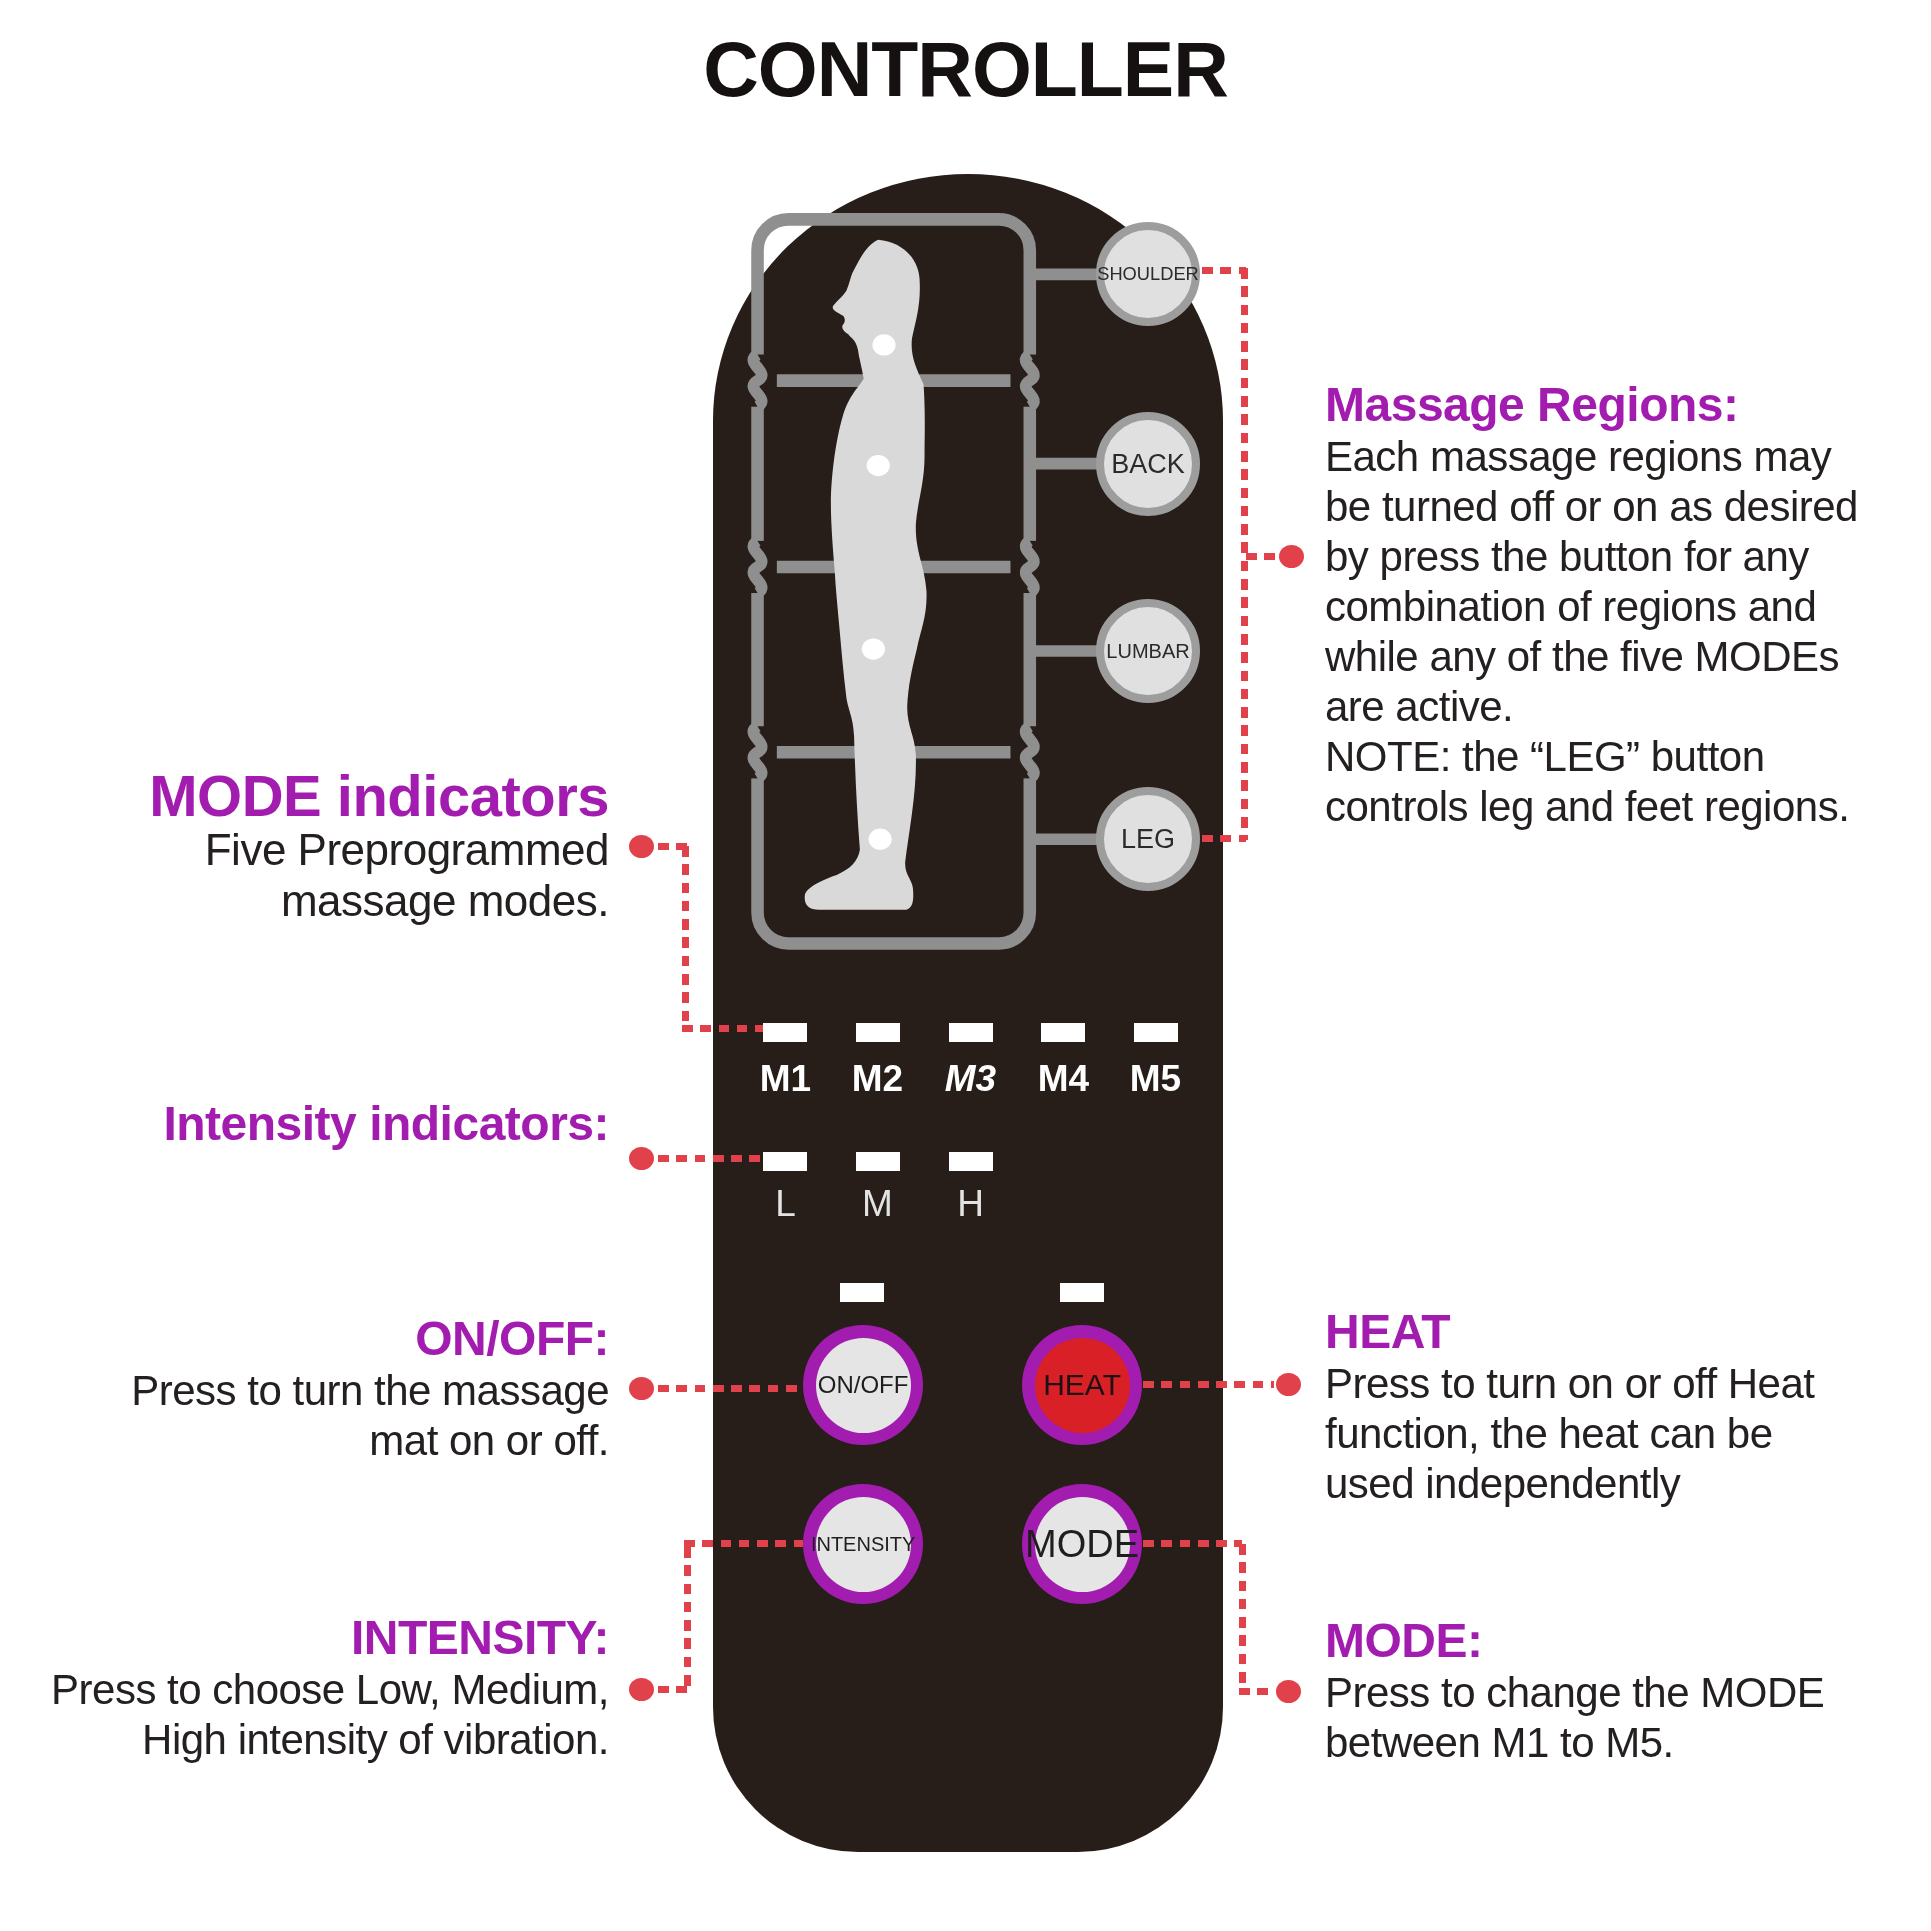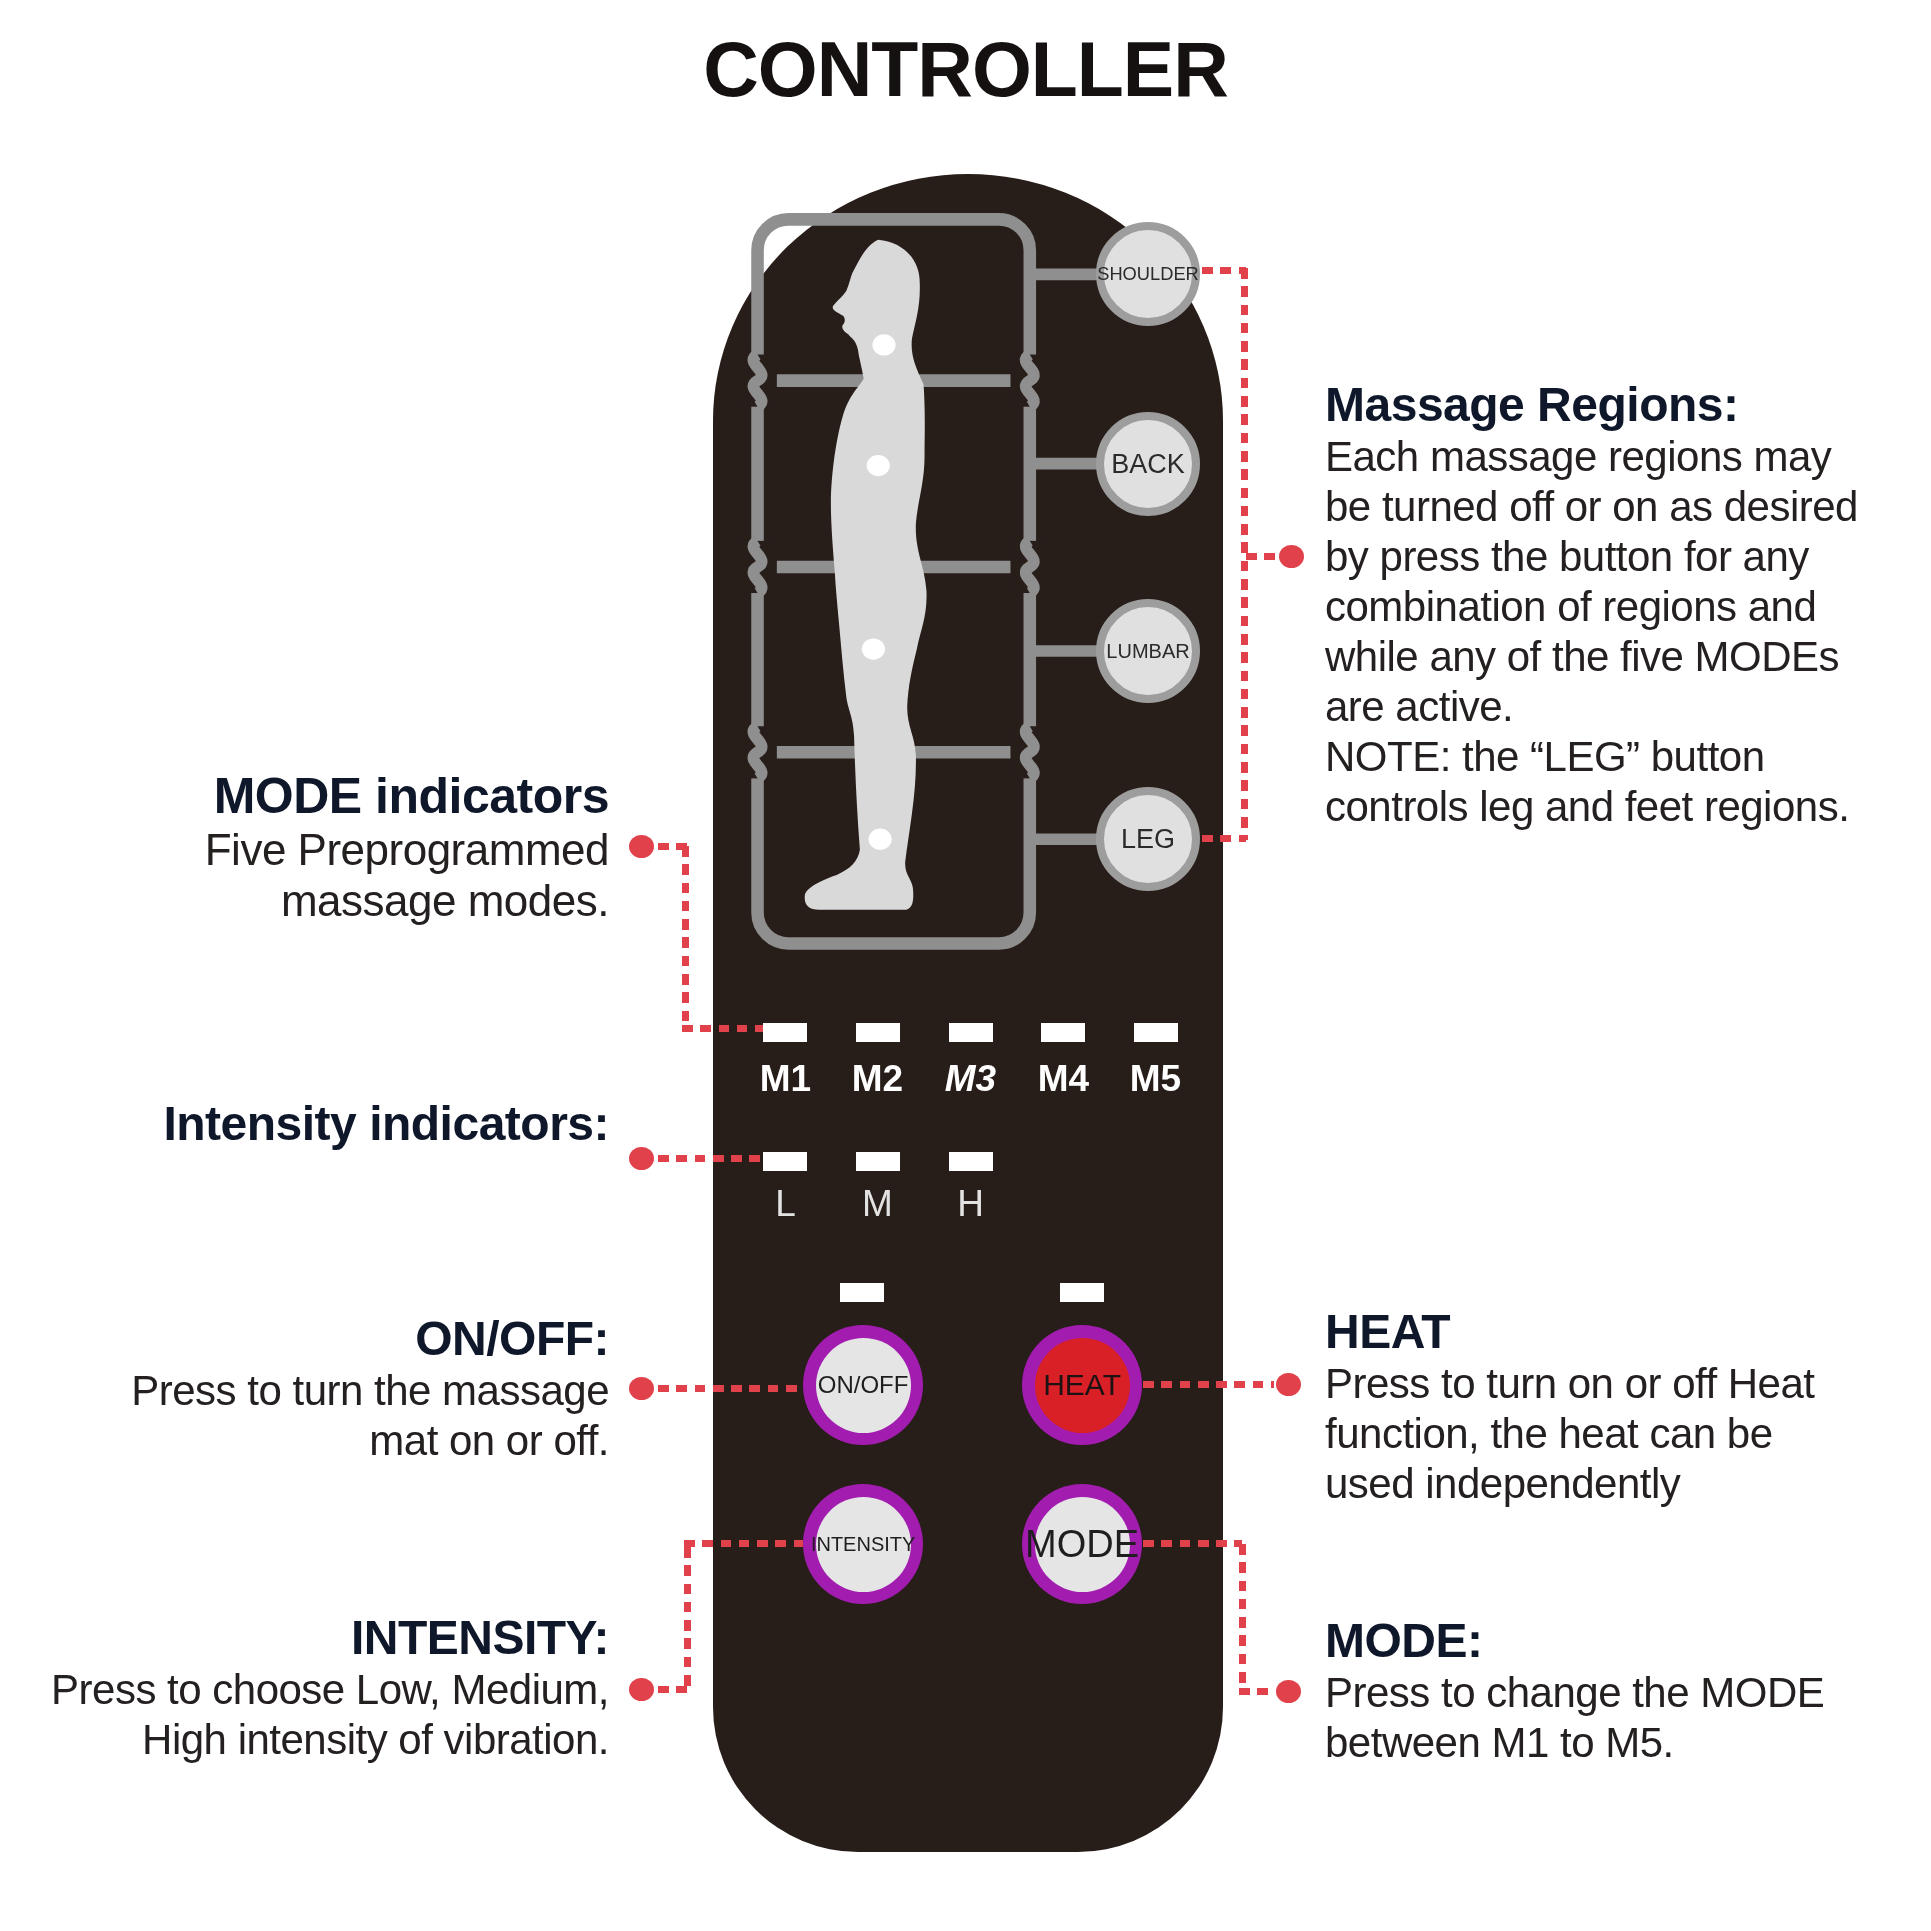--- a/index.html
+++ b/index.html
@@ -39,25 +39,25 @@
   }
   .big-btn .face.red{background:#d92027;color:#1c1113;}
 
   
   .hdash{height:6.8px;background:repeating-linear-gradient(90deg,#e0414a 0 10.6px,transparent 10.6px 18.3px);}
   .vdash{width:6.8px;background:repeating-linear-gradient(180deg,#e0414a 0 10.6px,transparent 10.6px 18.3px);}
   .dot{width:25px;height:23px;border-radius:50%;background:#e0414a;}
 
   
   .ann{letter-spacing:-0.5px;font-size:42px;line-height:50px;color:#242020;}
-  .ann .head{font-size:48px;line-height:54px;font-weight:bold;color:#0f172a;}
+  .ann .head{font-size:48px;line-height:54px;font-weight:bold;color:#a21caf;}
   .ann-left{left:39px;width:570px;text-align:right;}
   .ann-right{left:1325px;width:589px;text-align:left;}
   .ann.big{font-size:44px;line-height:51px;}
-  .ann.big .head{font-size:50px;line-height:56px;}
+  .ann.big .head{font-size:58px;line-height:56px;}
 </style>
 </head>
 <body>
 
 <div id="page">
 
   <div class="abs title">CONTROLLER</div>
 
   <div class="abs remote">
 

